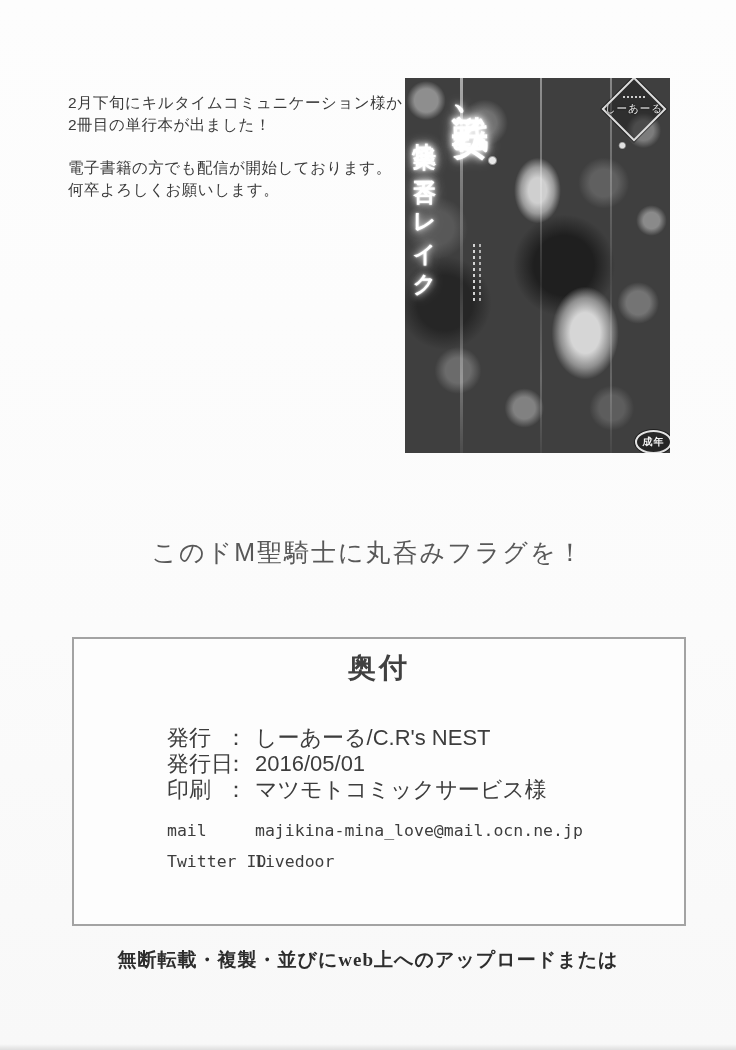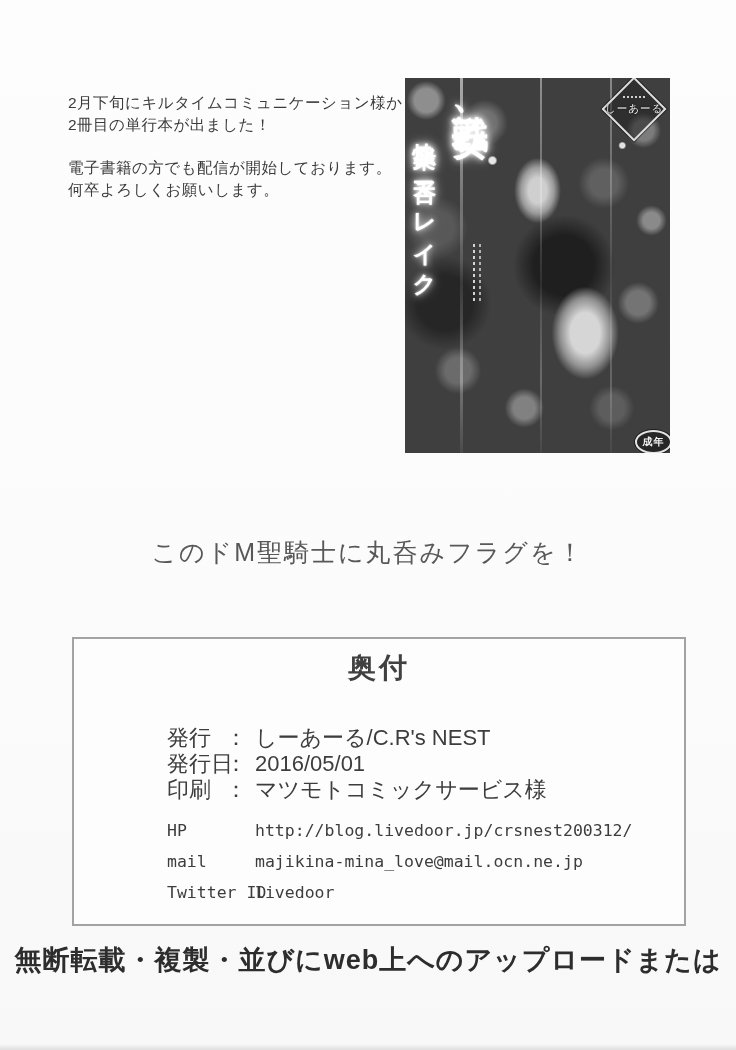--- a/index.html
+++ b/index.html
@@ -65,21 +65,21 @@
 
   .subtitle-marks {
     position:absolute; left:68px; top:166px; width:8px; height:58px;
     background:
       repeating-linear-gradient(180deg, rgba(230,230,230,.9) 0 3px, rgba(0,0,0,0) 3px 6px) left/2px 100% no-repeat,
       repeating-linear-gradient(180deg, rgba(230,230,230,.7) 0 3px, rgba(0,0,0,0) 3px 6px) right/2px 100% no-repeat;
   }
 
   .circle-badge {
     position:absolute; left:200px; top:2px; width:58px; height:58px;
-    display:flex; align-items:center; 
+    display:flex; align-items:center; justify-content:center;
   }
   .circle-badge .diamond {
     position:absolute; inset:6px;
     transform:rotate(45deg);
     background:rgba(35,35,35,.55);
     border:2px solid #dedede;
     box-shadow:0 0 0 1px rgba(0,0,0,.4);
   }
   .circle-badge .badge-text {
     position:relative; color:#f0f0f0; font-size:10.5px; letter-spacing:1px; white-space:nowrap;
@@ -126,22 +126,22 @@
 
   .contact-rows { position:absolute; left:93px; top:176px;
     font-family:"DejaVu Sans Mono", monospace; }
   .contact-row { font-size:16.5px; line-height:31px; color:#3d3d3d; white-space:nowrap; }
   .contact-row .lbl { display:inline-block; width:88px; }
 
   
   .warning {
     position:absolute; top:946px; left:0; width:100%;
     text-align:center;
-    font-family:Liberation Sans, sans-serif; font-weight:bold;
-    font-size:27px; line-height:28px; color:#2d2d2d; letter-spacing:1px;
+    font-family:Liberation Serif, serif; font-weight:bold;
+    font-size:19px; line-height:28px; color:#2d2d2d; letter-spacing:1px;
   }
 
   .scan-shadow {
     position:absolute; left:0; right:0; bottom:0; height:6px;
     background:linear-gradient(180deg, rgba(0,0,0,0), rgba(0,0,0,.10));
   }
 </style>
 </head>
 <body>
 
@@ -189,23 +189,20 @@
       <div class="pub-row">
         <span class="lbl">発行日</span><span class="sep">：</span><span class="val">2016/05/01</span>
       </div>
       <div class="pub-row">
         <span class="lbl">印刷</span><span class="sep">：</span><span class="val">マツモトコミックサービス様</span>
       </div>
     </div>
 
     <div class="contact-rows">
       <div class="contact-row">
-        <span class="lbl">HP</span><span class="val">http://blog.livedoor.jp/crsnest200312/</span>
-      </div>
-      <div class="contact-row">
         <span class="lbl">mail</span><span class="val">majikina-mina_love@mail.ocn.ne.jp</span>
       </div>
       <div class="contact-row">
         <span class="lbl">Twitter ID</span><span class="val">livedoor</span>
       </div>
     </div>
   </div>
 
   <div class="warning">
     <span>無断転載・複製・並びにweb上へのアップロードまたは</span><br>

